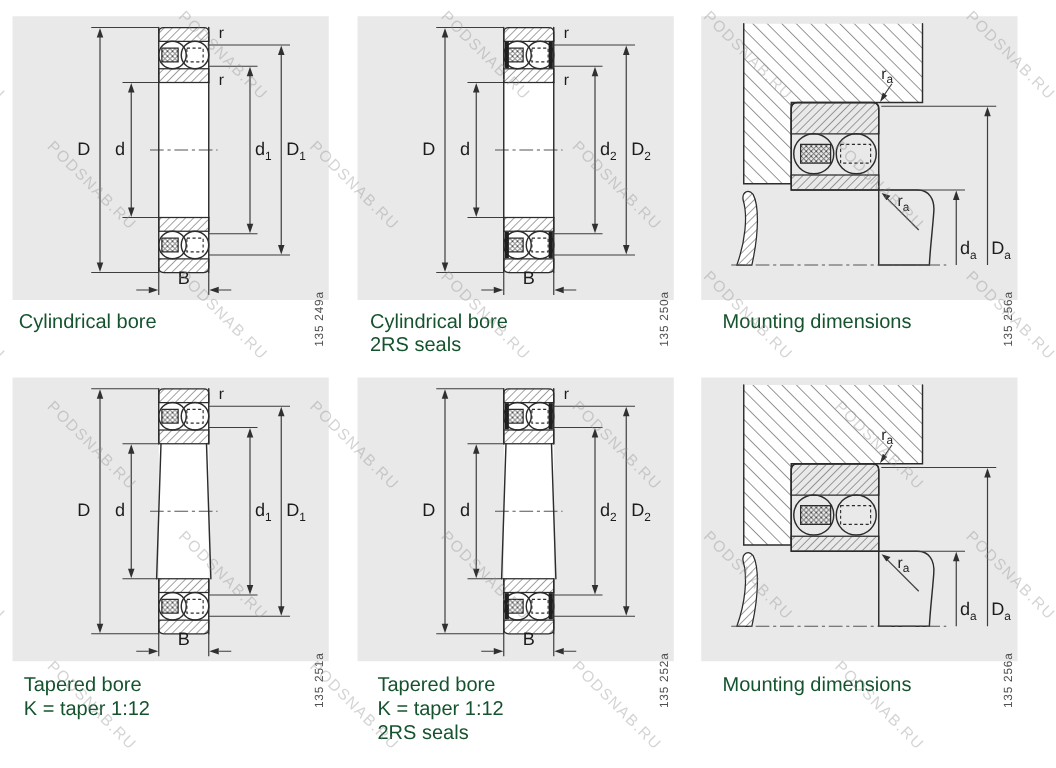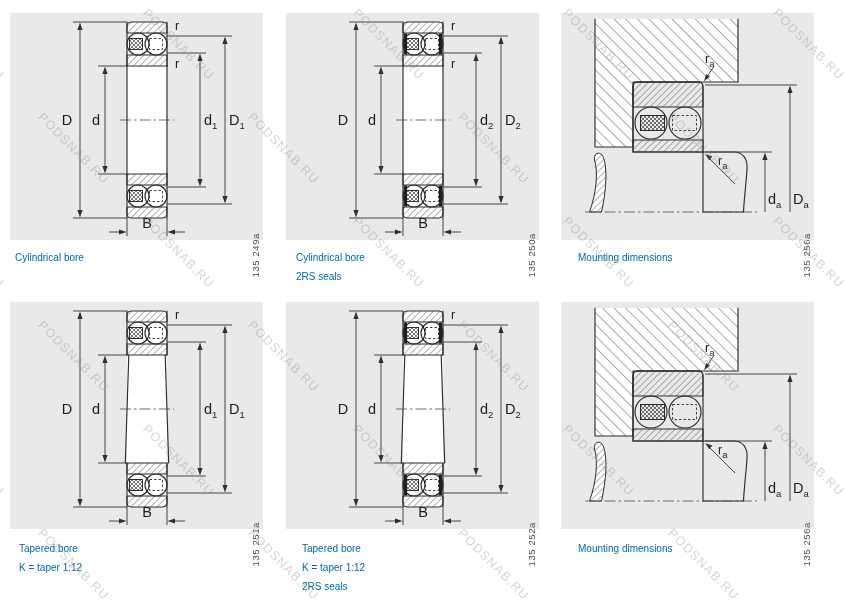--- a/index.html
+++ b/index.html
@@ -7,21 +7,21 @@
        font-family:"Liberation Sans",sans-serif;color:#1e1e1e;}
   .panel{position:absolute;width:253px;height:227px;background:#e9e9e9;}
   .draw{position:absolute;left:0;top:0;pointer-events:none;}
   .lbl{position:absolute;font-size:14.5px;line-height:16px;color:#1c1c1c;
        text-align:center;white-space:nowrap;z-index:5;}
   .lbl.small{font-size:12.5px;}
   .lbl sub{font-size:9.5px;line-height:0;}
   .fig{position:absolute;right:2px;bottom:7px;font-size:9.5px;color:#4f4f4f;
        letter-spacing:.6px;white-space:nowrap;transform:rotate(-90deg);
        transform-origin:100% 100%;z-index:5;}
-  .caption{position:absolute;font-size:10px;line-height:19px;color:#0369a1;
+  .caption{position:absolute;font-size:16px;line-height:19px;color:#14532d;
            white-space:nowrap;z-index:5;}
   .wm-layer{position:absolute;left:0;top:0;width:845px;height:614px;
             pointer-events:none;z-index:9;}
   .wm{position:absolute;font-size:12.5px;letter-spacing:1.2px;color:#8f8f8f;
       opacity:.38;transform:rotate(45deg);transform-origin:0 0;white-space:nowrap;}
   
   .ol{stroke:#2c2c2c;stroke-width:1.15;fill:none;stroke-linecap:round;}
   .b1{stroke:#2c2c2c;stroke-width:1;}
   .dim{stroke:#3d3d3d;stroke-width:.95;fill:none;}
   .ah{fill:#303030;stroke:none;}

